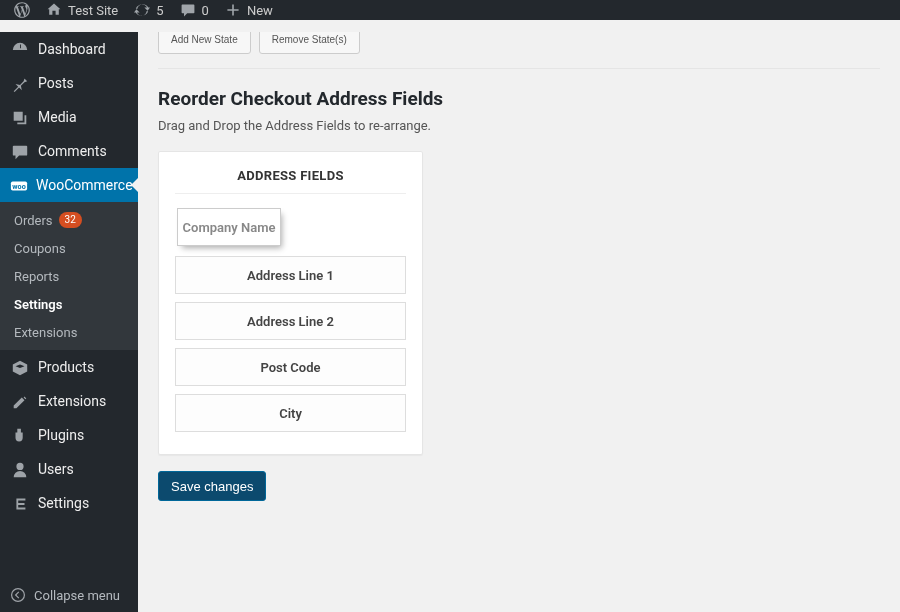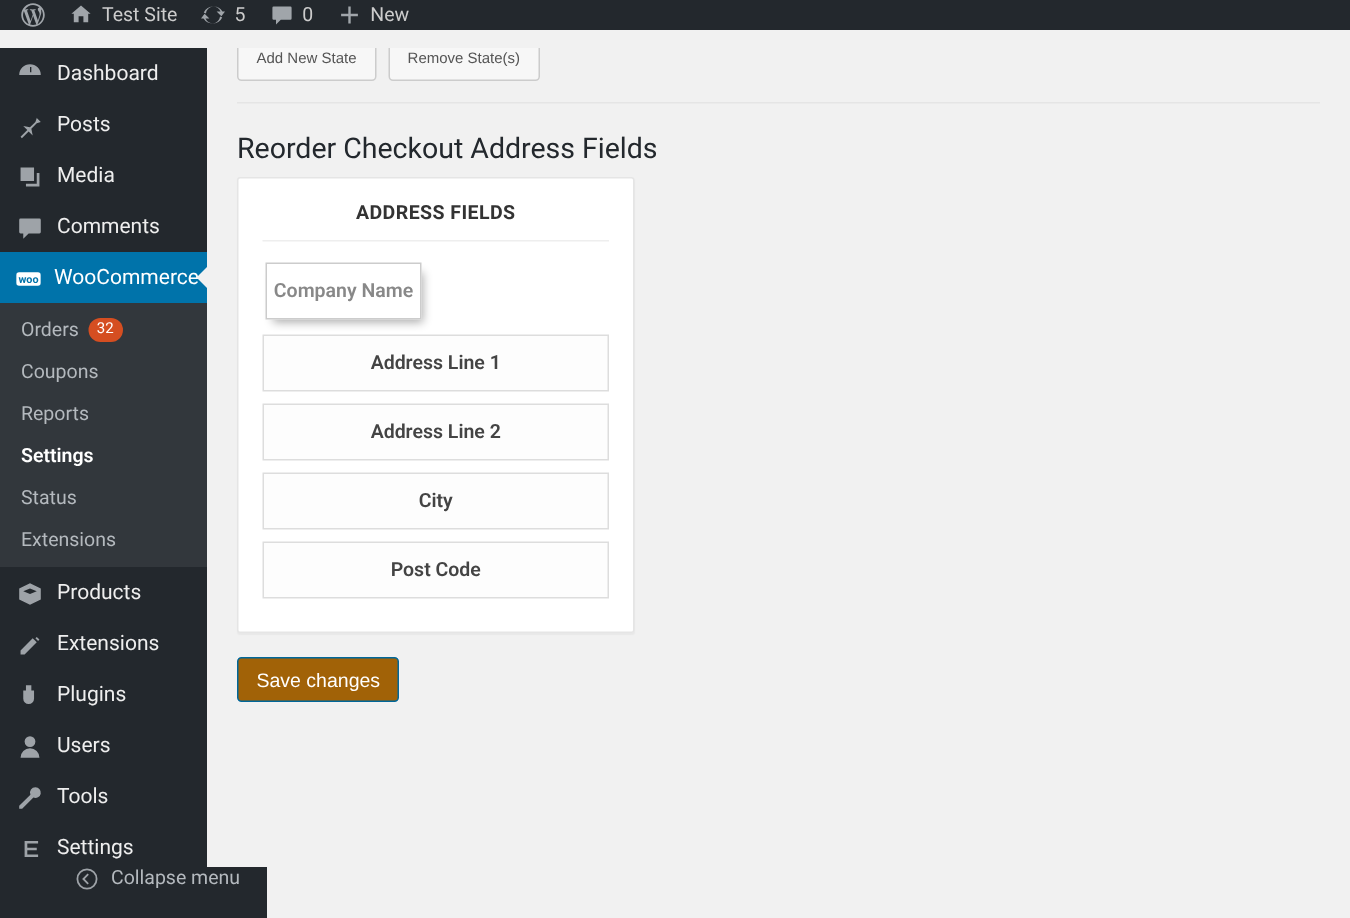--- a/index.html
+++ b/index.html
@@ -19,30 +19,30 @@
   .sub-list{background:#32373c;padding:4px 0;}
   .sub-item{display:flex;align-items:center;height:28px;padding:0 12px 0 14px;color:#b4b9be;font-size:13px;cursor:pointer;}
   .sub-item.current{color:#fff;font-weight:600;}
   .badge{background:#d54e21;color:#fff;border-radius:9px;font-size:10px;padding:1px 6px;margin-left:6px;line-height:14px;}
   
   #content{margin-left:138px;margin-top:32px;padding:0 0 0 0;height:calc(612px - 32px);overflow:hidden;position:relative;}
   .top-buttons{padding:0 20px 6px 20px;display:flex;gap:8px;margin-top:-8px;}
   .wp-btn{background:#f7f7f7;border:1px solid #ccc;border-radius:3px;padding:4px 12px;color:#555;height:30px;font-size:10px;cursor:pointer;}
   hr.sep{border:none;border-top:1px solid #e5e5e5;margin:8px 0 18px 0;}
   .section{padding:0 20px;}
-  h2.section-title{font-size:19px;font-weight:400;color:#23282d;margin:0 0 8px 0;}
+  h2.section-title{font-size:19px;font-weight:700;color:#23282d;margin:0 0 8px 0;}
   .section-desc{color:#555;font-size:13px;margin-bottom:18px;}
   .white-card{background:#fff;border:1px solid #e5e5e5;border-radius:2px;width:265px;padding:16px 16px 14px 16px;box-shadow:0 1px 1px rgba(0,0,0,0.04);}
   .card-title{text-align:center;font-weight:700;font-size:13px;color:#333;letter-spacing:.3px;margin-bottom:10px;}
   .card-hr{border:none;border-top:1px solid #eee;margin:0 0 14px 0;}
   .field-row{border:1px solid #ddd;height:38px;display:flex;align-items:center;justify-content:center;margin-bottom:8px;font-weight:600;color:#444;background:#fdfdfd;font-size:13px;cursor:move;}
   .field-row.dragging{border:1px solid #ccc;box-shadow:3px 4px 6px -2px rgba(0,0,0,.32);width:104px;height:38px;background:#fff;color:#888;font-weight:600;justify-content:center;margin-left:2px;margin-bottom:10px;}
-  .save-btn{background:#a16207;border:1px solid #006799;color:#fff;border-radius:3px;padding:6px 12px;font-size:13px;cursor:pointer;height:30px;margin:16px 0 0 0;}
-  
-  .collapse{position:absolute;bottom:0;left:0;height:34px;width:138px;background:#23282d;display:flex;align-items:flex-start;padding:0 10px;gap:8px;color:#b4b9be;font-size:13px;cursor:pointer;margin-left:40px;}
+  .save-btn{background:#0c4a6e;border:1px solid #006799;color:#fff;border-radius:3px;padding:6px 12px;font-size:13px;cursor:pointer;height:30px;margin:16px 0 0 0;}
+  
+  .collapse{position:absolute;bottom:0;left:0;height:34px;width:138px;background:#23282d;display:flex;align-items:center;padding:0 10px;gap:8px;color:#b4b9be;font-size:13px;cursor:pointer;}
   .collapse svg{width:16px;height:16px;fill:#9ea3a8;}
 </style>
 </head>
 <body>
 
 <div id="adminbar">
   <div class="ab-item">
       <svg viewBox="0 0 20 20">
         <path d="M10 .2C4.6.2.2 4.6.2 10S4.6 19.8 10 19.8 19.8 15.4 19.8 10 15.4.2 10 .2zM1.7 10c0-1.2.3-2.3.7-3.3l4 10.9C3.6 16.2 1.7 13.3 1.7 10zM10 18.3c-.8 0-1.6-.1-2.4-.3l2.5-7.3 2.6 7.1c0 .1.1.1.1.2-.9.2-1.8.3-2.8.3zm1.1-12.2c.5 0 .9-.1.9-.1.5 0 .4-.7 0-.7 0 0-1.3.1-2.2.1-.8 0-2.1-.1-2.1-.1-.5 0-.5.7-.1.7 0 0 .4.1.9.1l1.3 3.5-1.8 5.4L4.9 6.1c.5 0 .9-.1.9-.1.5 0 .4-.7 0-.7 0 0-1.3.1-2.2.1h-.3C4.8 3.2 7.2 1.7 10 1.7c2.1 0 4 .8 5.4 2.1h-.1c-.8 0-1.3.7-1.3 1.4 0 .7.4 1.2.8 1.9.3.5.7 1.2.7 2.2 0 .7-.3 1.5-.6 2.6l-.8 2.7-3-8.5zm6.1-.4c.7 1.2 1.1 2.7 1.1 4.3 0 3.3-1.8 6.2-4.5 7.7l2.5-7.3c.5-1.2.6-2.1.6-3 0-.6-.1-1.2-.2-1.7h.5z"></path>
       </svg>
@@ -123,23 +123,20 @@
     <div class="sub-item">
         <span>Coupons</span>
       </div>
     <div class="sub-item">
         <span>Reports</span>
       </div>
     <div class="sub-item current">
         <span>Settings</span>
       </div>
     <div class="sub-item">
-        <span>Status</span>
-      </div>
-    <div class="sub-item">
         <span>Extensions</span>
       </div>
   </div>
   <div class="menu-item">
     <span class="ico">
         <svg viewBox="0 0 20 20">
           <path d="M2 6l8-4 8 4v8l-8 4-8-4V6zm8 0L5 8l5 2 5-2-5-2z"></path>
         </svg>
       </span>
     <span>Products</span>
@@ -160,28 +157,20 @@
       </span>
     <span>Plugins</span>
   </div>
   <div class="menu-item">
     <span class="ico">
         <svg viewBox="0 0 20 20">
           <path d="M10 10a4 4 0 100-8 4 4 0 000 8zm-7 8a7 7 0 0114 0H3z"></path>
         </svg>
       </span>
     <span>Users</span>
-  </div>
-  <div class="menu-item">
-    <span class="ico">
-        <svg viewBox="0 0 20 20">
-          <path d="M14 2a4 4 0 00-3.7 5.5L2 15.8V18h2.2l8.3-8.3A4 4 0 1014 2z"></path>
-        </svg>
-      </span>
-    <span>Tools</span>
   </div>
   <div class="menu-item">
     <span class="ico">
         <svg viewBox="0 0 20 20">
           <path d="M6 4h10v2H8v3h7v2H8v3h8v2H6V4z"></path>
         </svg>
       </span>
     <span>Settings</span>
   </div>
 </div>
@@ -194,26 +183,27 @@
 </div>
 
 <div id="content">
   <div class="top-buttons">
     <button class="wp-btn">Add New State</button>
     <button class="wp-btn">Remove State(s)</button>
   </div>
   <div class="section">
     <hr class="sep">
     <h2 class="section-title">Reorder Checkout Address Fields</h2>
+    <div class="section-desc">Drag and Drop the Address Fields to re-arrange.</div>
 
     <div class="white-card">
       <div class="card-title">ADDRESS FIELDS</div>
       <hr class="card-hr">
       <div class="field-row dragging">Company Name</div>
       <div class="field-row">Address Line 1</div>
       <div class="field-row">Address Line 2</div>
+      <div class="field-row">Post Code</div>
       <div class="field-row">City</div>
-      <div class="field-row">Post Code</div>
     </div>
 
     <button class="save-btn">Save changes</button>
   </div>
 </div>
 
 </body></html>

